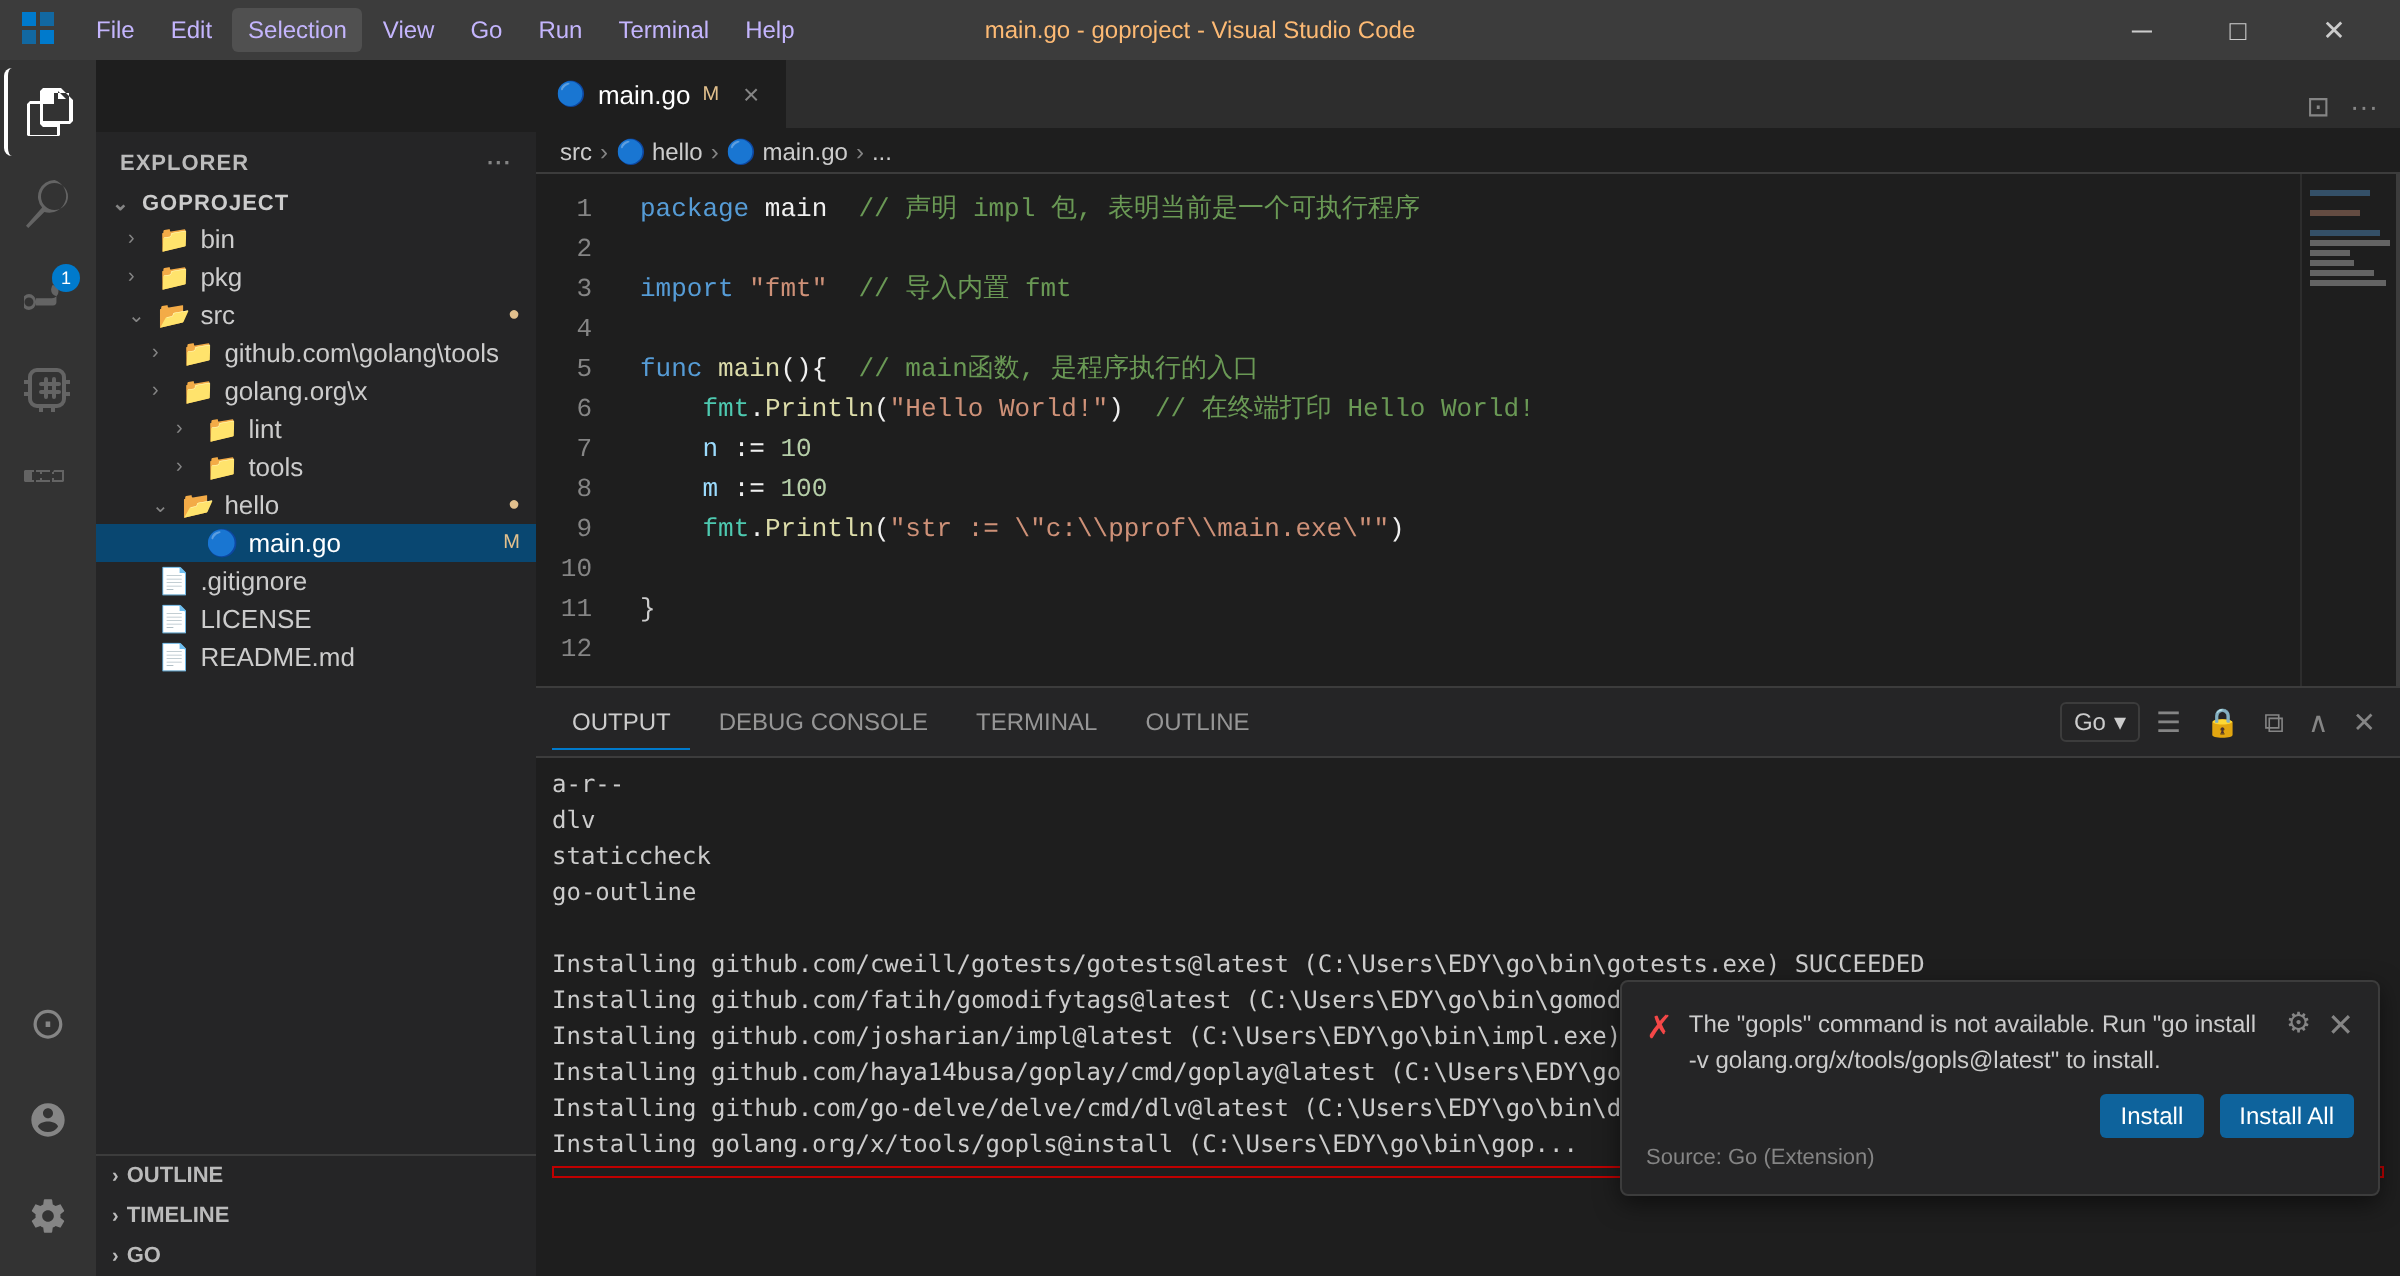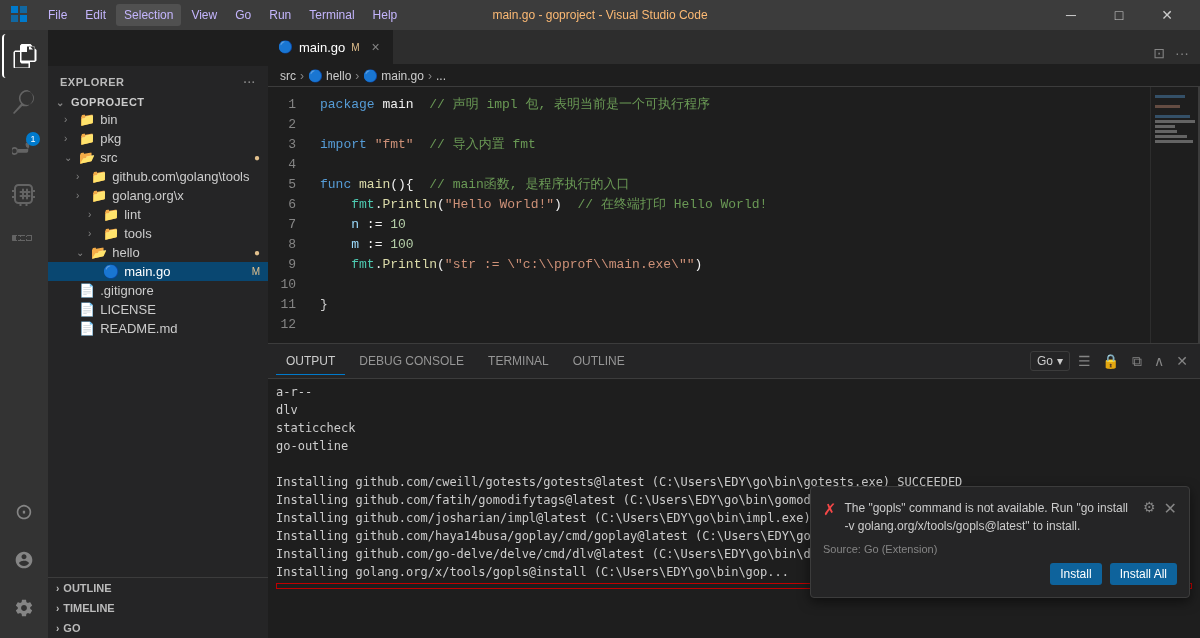--- a/index.html
+++ b/index.html
@@ -491,20 +491,20 @@
     </div>
   </div>
 
   <div id="notification">
     <div id="notification-header">
       <span id="notification-icon">✗</span>
       <div id="notification-text">The "gopls" command is not available. Run "go install -v golang.org/x/tools/gopls@latest" to install.</div>
       <span id="notification-gear">⚙</span>
       <span id="notification-close">✕</span>
     </div>
-    <div id="notification-source">Source: Go (Extension)</div>
     <div id="notification-actions">
       <button class="notif-btn">Install</button>
       <button class="notif-btn">Install All</button>
     </div>
+    <div id="notification-source">Source: Go (Extension)</div>
   </div>
 
 </div>
 
 </body></html>

